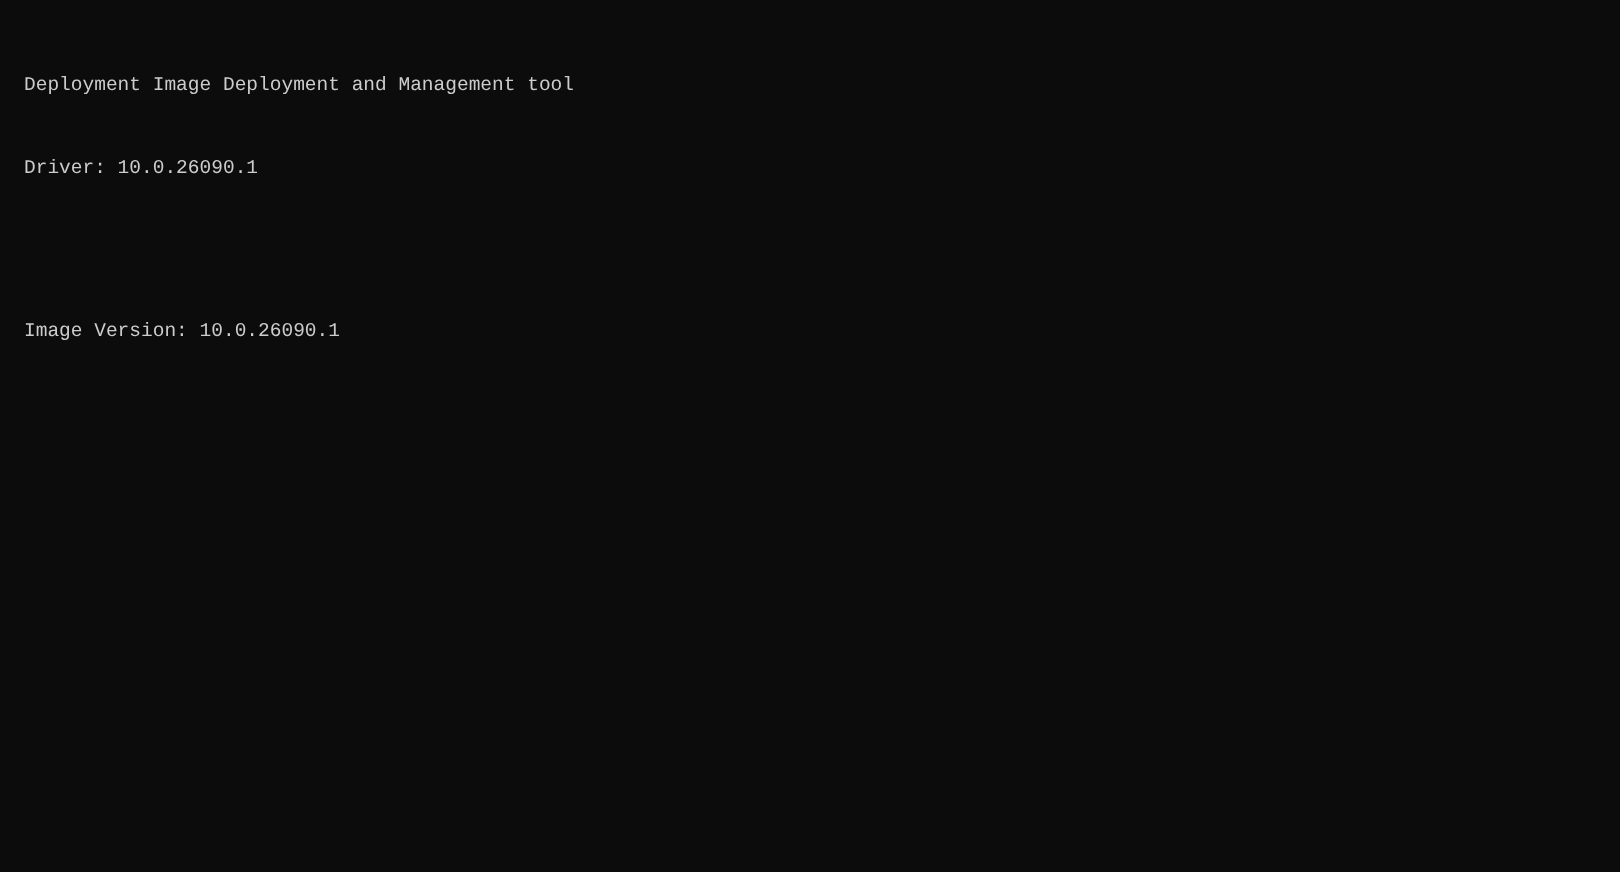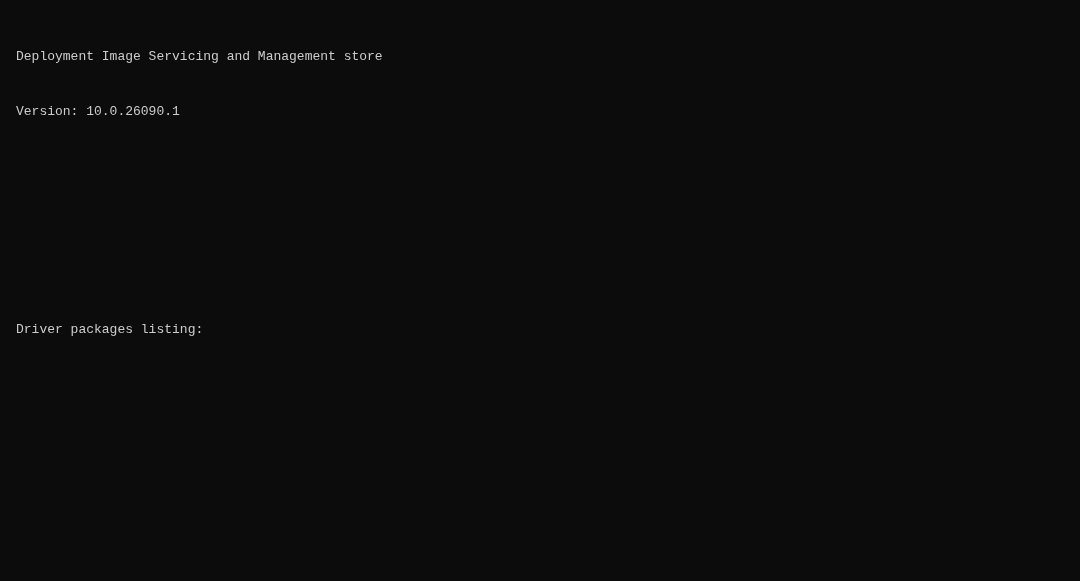--- a/index.html
+++ b/index.html
@@ -24,26 +24,26 @@
     }
     .line {
       display: block;
       white-space: pre;
     }
   </style>
 </head>
 <body>
 
 <div class="terminal-content">
-  <span class="line">Deployment Image Servicing and Management store</span>
-  <span class="line">Version: 10.0.26090.1</span>
+  <span class="line">Deployment Image Deployment and Management tool</span>
+  <span class="line">Driver: 10.0.26090.1</span>
+  <span class="line">&nbsp;</span>
+  <span class="line">Image Version: 10.0.26090.1</span>
   <span class="line">&nbsp;</span>
   <span class="line">&nbsp;</span>
-  <span class="line">&nbsp;</span>
-  <span class="line">Driver packages listing:</span>
   <span class="line">&nbsp;</span>
   <span class="line">&nbsp;</span>
   
   
   
   
   
   
   
   

